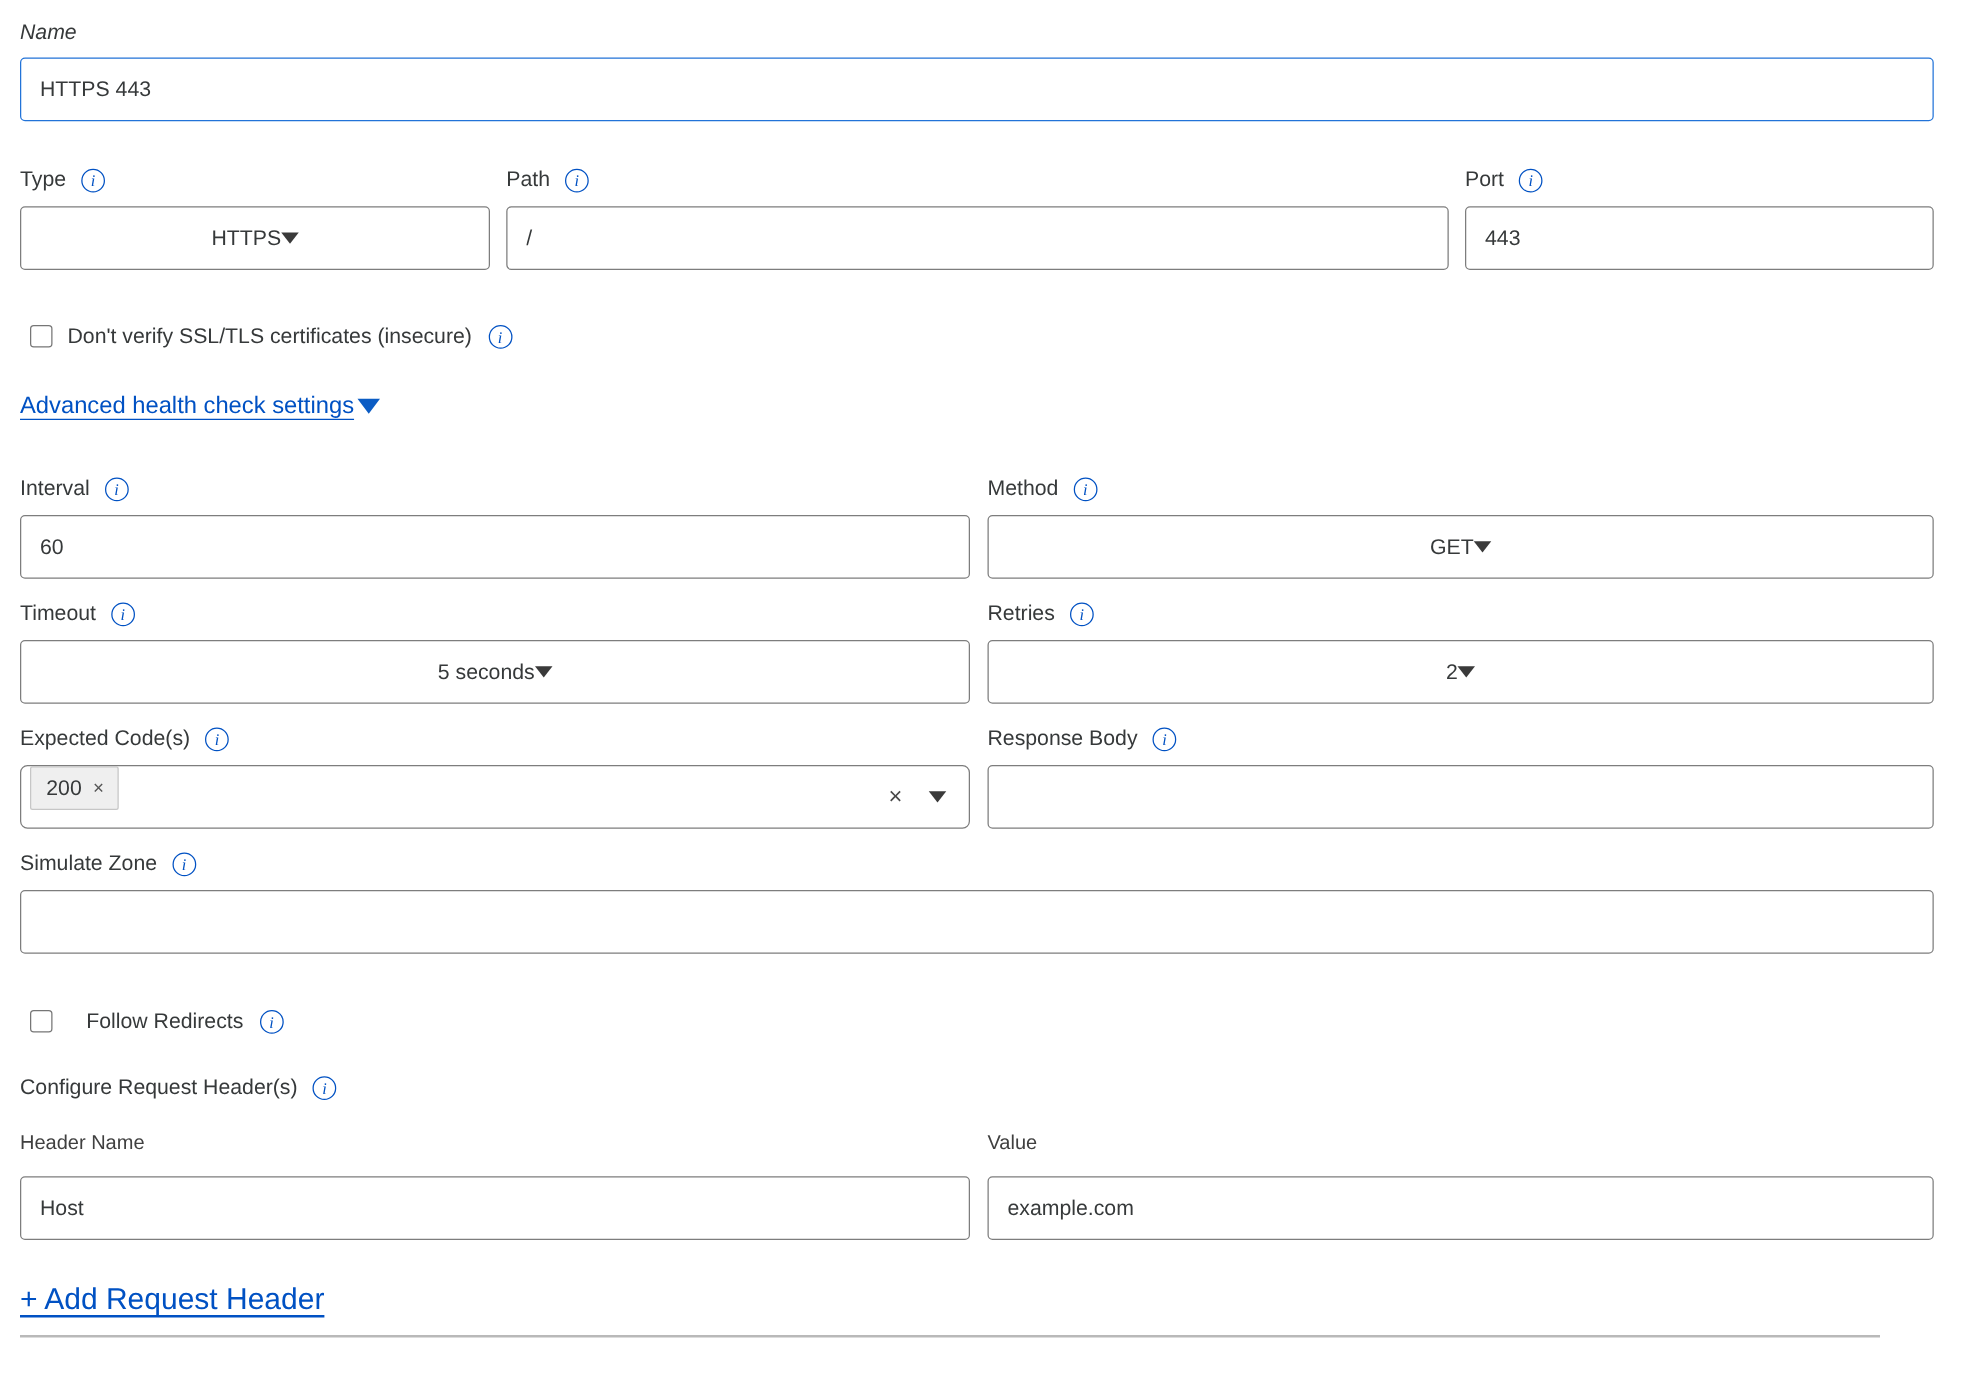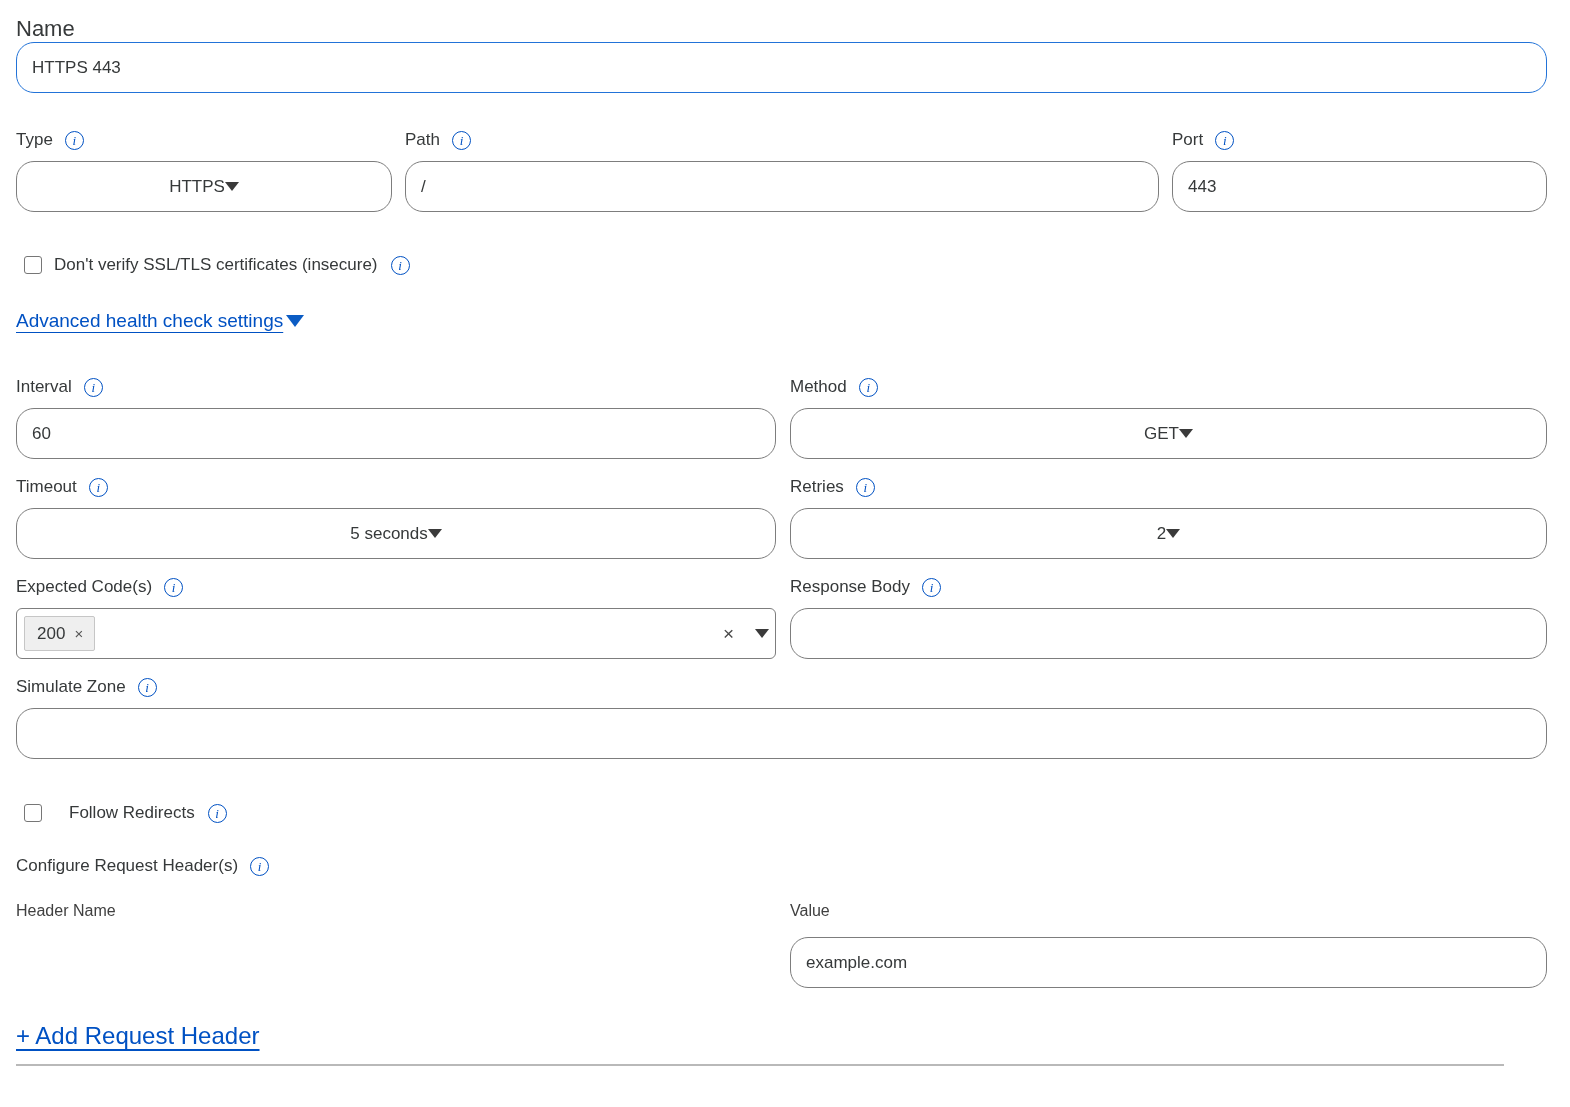--- a/index.html
+++ b/index.html
@@ -34,21 +34,21 @@
     font-size: 13px;
     line-height: 1;
     flex: 0 0 auto;
     user-select: none;
   }
 
   .text-input, .select-box {
     width: 100%;
     height: 51px;
     border: 1.4px solid #7d7d7d;
-    border-radius: 18px;
+    border-radius: 4px;
     background: #ffffff;
     font-family: "Liberation Sans", sans-serif;
     font-size: 17px;
     color: #36393a;
     padding: 0 15px;
     outline: none;
     display: block;
   }
   .text-input.focused { border: 1.8px solid #2273d8; }
 
@@ -85,21 +85,21 @@
 
   .mb-name { margin-bottom: 37px; }
   .mb-typerow { margin-bottom: 43px; }
   .mb-checkbox { margin-bottom: 35px; }
   .mb-link { margin-bottom: 45px; }
   .mb-advrow { margin-bottom: 18px; }
   .mb-simzone { margin-bottom: 44px; }
   .mb-follow { margin-bottom: 33px; }
   .mb-confhdr { margin-bottom: 26px; }
   .mb-hdrrow { margin-bottom: 34px; }
-  .name-label { font-size: 22px; }
+  .name-label { margin-bottom: 10px; font-size: 17px; font-style: italic; }
 
   .checkbox-row { display: flex; align-items: center; font-size: 17px; }
   .checkbox {
     width: 18px; height: 18px;
     border: 1.6px solid #767676;
     border-radius: 3px;
     background: #fff;
     flex: 0 0 auto;
     margin-left: 8px;
     cursor: pointer;
@@ -118,22 +118,21 @@
   }
   .link-row { display: flex; align-items: center; }
   .add-link { font-size: 24px; }
 
   .multiselect {
     width: 100%;
     height: 51px;
     border: 1.4px solid #7d7d7d;
     border-radius: 6px;
     display: flex;
-    align-items: center;
-    padding: 0 6px 0 7px;
+    padding: 0 18px 0 7px;
     cursor: pointer;
   }
   .tag {
     background: #efefef;
     border: 1px solid #c6c6c6;
     border-radius: 2px;
     height: 35px;
     display: inline-flex;
     align-items: center;
     gap: 9px;
@@ -281,20 +280,21 @@
   </div>
 
   <div class="label-row mb-confhdr" style="margin-bottom:26px;">
     <span>Configure Request Header(s)</span>
     <span class="info-icon">i</span>
   </div>
 
   <div class="row2 mb-hdrrow">
     <div>
       <div class="sub-label">Header Name</div>
+      <input class="text-input" value="Host" style="">
     </div>
     <div>
       <div class="sub-label">Value</div>
       <input class="text-input" value="example.com" style="">
     </div>
   </div>
 
   <div class="link-row">
     <span class="link add-link">+ Add Request Header</span>
   </div>

